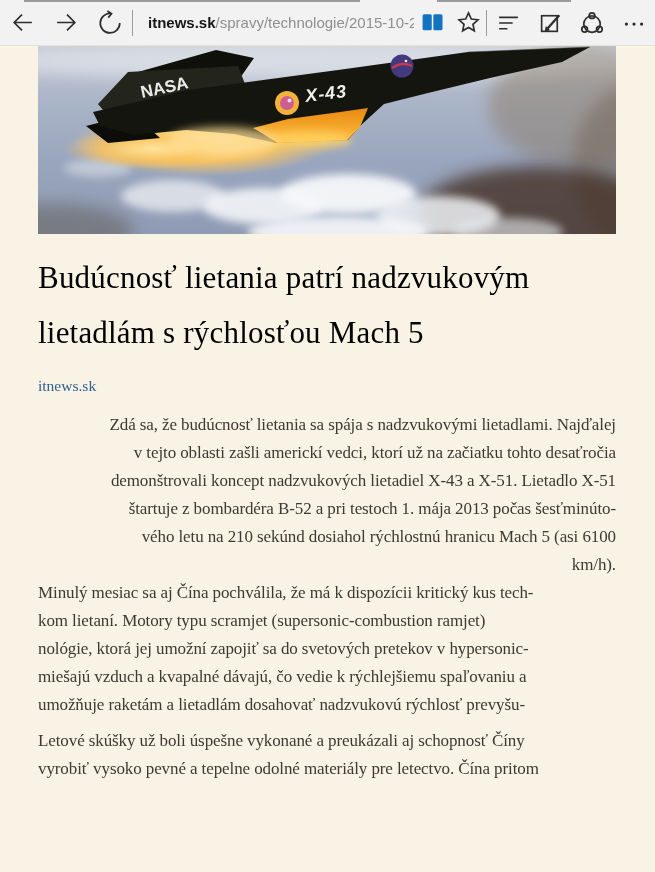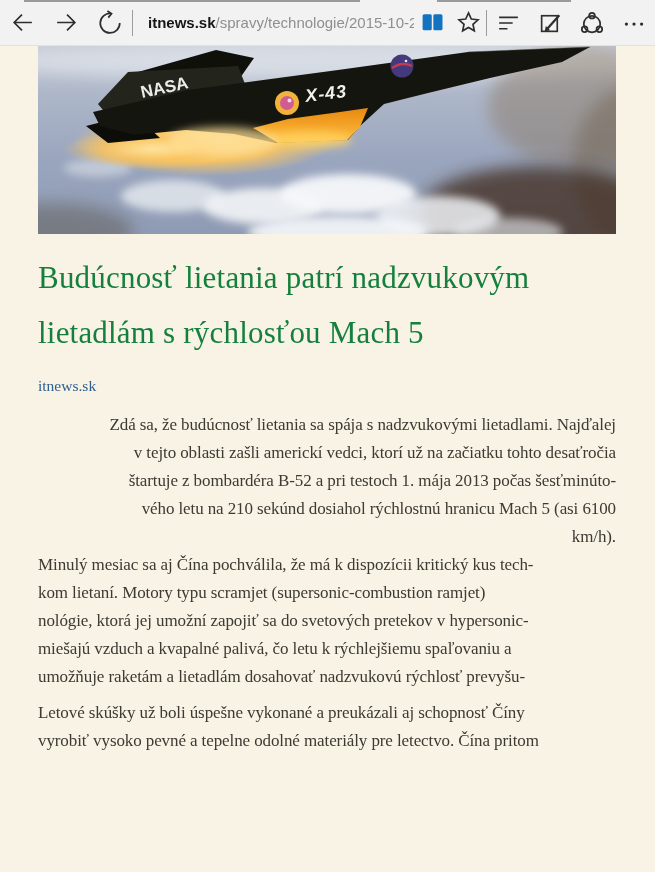--- a/index.html
+++ b/index.html
@@ -29,21 +29,21 @@
   .url{font-size:15px;white-space:nowrap;overflow:hidden;flex:1;}
   .url .host{color:#161616;font-weight:700;}
   .url .path{color:#8f8f8f;font-weight:400;}
   .icon-stroke{stroke:#2e2e2e;stroke-width:1.6;fill:none;}
   .right-group{display:flex;align-items:center;}
   .right-group .tb-btn{width:42px;}
   
   .page{padding:0 39px 0 38px;}
   .hero{display:block;width:578px;height:188px;}
   h1.title{
-    margin:16px 0 0 0;font-weight:400;color:#15803d;
+    margin:16px 0 0 0;font-weight:400;color:#000000;
     font-size:31px;line-height:55px;letter-spacing:0.2px;
   }
   h1.title .tline{display:block;white-space:nowrap;}
   a.source{
     display:inline-block;margin-top:16px;color:#2e5f8f;
     font-size:15.5px;line-height:20px;text-decoration:none;
   }
   p.body-par{margin:0;color:#3b3a33;font-size:17px;line-height:28px;letter-spacing:-0.1px;}
   p.body-par .ln{display:block;white-space:nowrap;}
   p.body-par.p1{margin-top:15px;text-align:right;}
@@ -203,30 +203,31 @@
   <h1 class="title">
     <span class="tline">Budúcnosť lietania patrí nadzvukovým</span>
     <span class="tline">lietadlám s rýchlosťou Mach 5</span>
   </h1>
 
   <a class="source" href="#">itnews.sk</a>
 
   <p class="body-par p1">
     <span class="ln">Zdá sa, že budúcnosť lietania sa spája s nadzvukovými lietadlami. Najďalej</span>
     <span class="ln">v tejto oblasti zašli americkí vedci, ktorí už na začiatku tohto desaťročia</span>
+    <span class="ln">demonštrovali koncept nadzvukových lietadiel X-43 a X-51. Lietadlo X-51</span>
     <span class="ln">štartuje z bombardéra B-52 a pri testoch 1. mája 2013 počas šesťminúto-</span>
     <span class="ln">vého letu na 210 sekúnd dosiahol rýchlostnú hranicu Mach 5 (asi 6100</span>
     <span class="ln">km/h).</span>
   </p>
 
   <p class="body-par p2">
     <span class="ln">Minulý mesiac sa aj Čína pochválila, že má k dispozícii kritický kus tech-</span>
     <span class="ln">kom lietaní. Motory typu scramjet (supersonic-combustion ramjet)</span>
     <span class="ln">nológie, ktorá jej umožní zapojiť sa do svetových pretekov v hypersonic-</span>
-    <span class="ln">miešajú vzduch a kvapalné palivá, čo letu k rýchlejšiemu spaľovaniu a</span>
+    <span class="ln">miešajú vzduch a kvapalné dávajú, čo vedie k rýchlejšiemu spaľovaniu a</span>
     <span class="ln">umožňuje raketám a lietadlám dosahovať nadzvukovú rýchlosť prevyšu-</span>
   </p>
 
   <p class="body-par p3">
     <span class="ln">Letové skúšky už boli úspešne vykonané a preukázali aj schopnosť Číny</span>
     <span class="ln">vyrobiť vysoko pevné a tepelne odolné materiály pre letectvo. Čína pritom</span>
   </p>
 
 </main>
 

